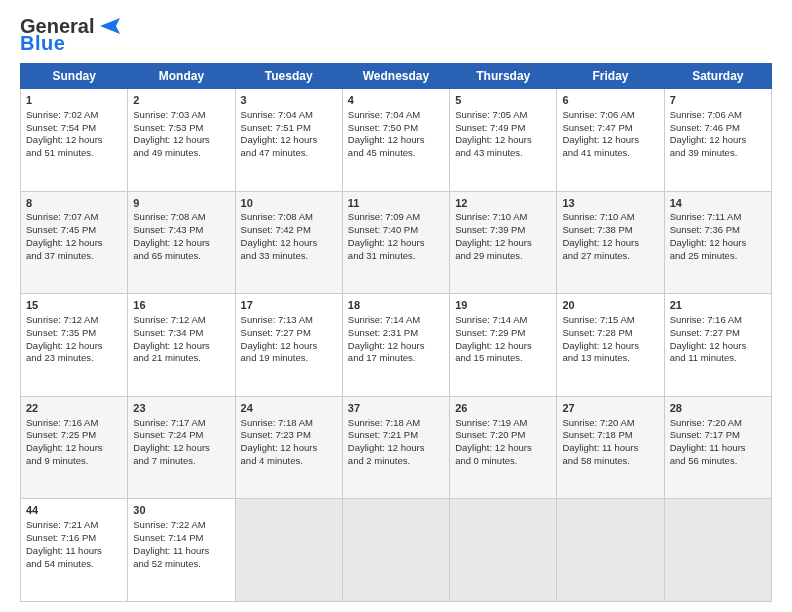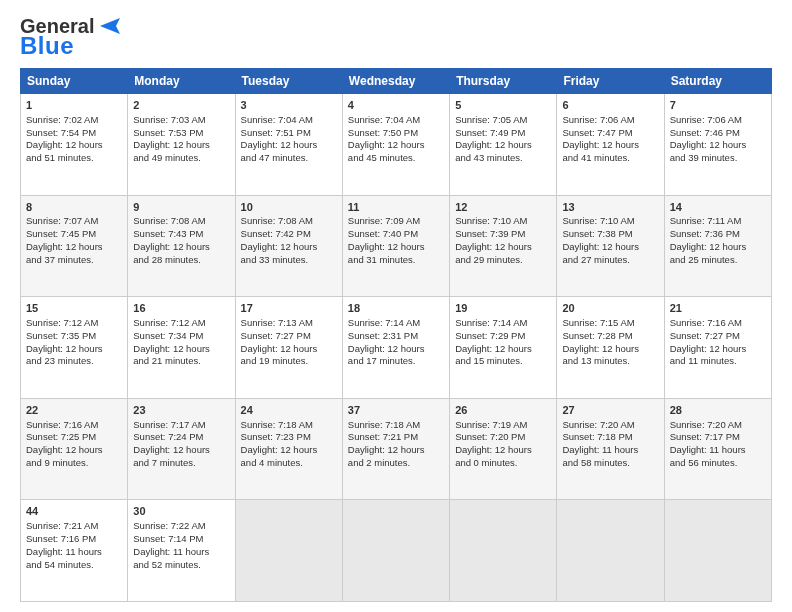--- a/index.html
+++ b/index.html
@@ -47,21 +47,21 @@
       border-collapse: collapse;
       flex: 1;
       table-layout: fixed;
     }
     .calendar-table thead th {
       background: #2962b5;
       color: #fff;
       font-size: 12px;
       font-weight: bold;
       padding: 5px 6px;
-      text-align: left;
+      text-align: center;
       border: 1px solid #2962b5;
     }
     .calendar-table tbody td {
       vertical-align: top;
       border: 1px solid #ccc;
       padding: 4px 5px;
       font-size: 9.5px;
       color: #333;
       line-height: 1.35;
       background: #fff;
@@ -86,21 +86,21 @@
   <div class="header">
     <div class="logo">
       <div style="display:flex;align-items:center;">
         <div style="font-size:20px;font-weight:bold;color:#333;line-height:1;">
           <span style="color:#333;">General</span>
         </div>
         <svg width="28" height="20" viewBox="0 0 28 20" style="margin-left:2px;">
           <polygon points="4,10 24,2 20,10 24,18" fill="#1a73e8"></polygon>
         </svg>
       </div>
-      <div style="font-size:24px;font-weight:bold;color:#1a73e8;margin-top:-4px;letter-spacing:0.5px;">Blue</div>
+      <div style="font-size:20px;font-weight:bold;color:#1a73e8;margin-top:-4px;letter-spacing:0.5px;">Blue</div>
     </div>
     <div class="title-block">
       <div class="month-title"></div>
       <div class="location"></div>
     </div>
   </div>
 
   <table class="calendar-table">
     <thead>
       <tr id="weekday-header">
@@ -118,21 +118,21 @@
           <td><span class="day-num">1</span><span>Sunrise: 7:02 AM</span><br><span>Sunset: 7:54 PM</span><br><span>Daylight: 12 hours</span><br><span>and 51 minutes.</span></td>
           <td><span class="day-num">2</span><span>Sunrise: 7:03 AM</span><br><span>Sunset: 7:53 PM</span><br><span>Daylight: 12 hours</span><br><span>and 49 minutes.</span></td>
           <td><span class="day-num">3</span><span>Sunrise: 7:04 AM</span><br><span>Sunset: 7:51 PM</span><br><span>Daylight: 12 hours</span><br><span>and 47 minutes.</span></td>
           <td><span class="day-num">4</span><span>Sunrise: 7:04 AM</span><br><span>Sunset: 7:50 PM</span><br><span>Daylight: 12 hours</span><br><span>and 45 minutes.</span></td>
           <td><span class="day-num">5</span><span>Sunrise: 7:05 AM</span><br><span>Sunset: 7:49 PM</span><br><span>Daylight: 12 hours</span><br><span>and 43 minutes.</span></td>
           <td><span class="day-num">6</span><span>Sunrise: 7:06 AM</span><br><span>Sunset: 7:47 PM</span><br><span>Daylight: 12 hours</span><br><span>and 41 minutes.</span></td>
           <td><span class="day-num">7</span><span>Sunrise: 7:06 AM</span><br><span>Sunset: 7:46 PM</span><br><span>Daylight: 12 hours</span><br><span>and 39 minutes.</span></td>
         </tr>
         <tr>
           <td><span class="day-num">8</span><span>Sunrise: 7:07 AM</span><br><span>Sunset: 7:45 PM</span><br><span>Daylight: 12 hours</span><br><span>and 37 minutes.</span></td>
-          <td><span class="day-num">9</span><span>Sunrise: 7:08 AM</span><br><span>Sunset: 7:43 PM</span><br><span>Daylight: 12 hours</span><br><span>and 28 minutes.</span></td>
+          <td><span class="day-num">9</span><span>Sunrise: 7:08 AM</span><br><span>Sunset: 7:43 PM</span><br><span>Daylight: 12 hours</span><br><span>and 65 minutes.</span></td>
           <td><span class="day-num">10</span><span>Sunrise: 7:08 AM</span><br><span>Sunset: 7:42 PM</span><br><span>Daylight: 12 hours</span><br><span>and 33 minutes.</span></td>
           <td><span class="day-num">11</span><span>Sunrise: 7:09 AM</span><br><span>Sunset: 7:40 PM</span><br><span>Daylight: 12 hours</span><br><span>and 31 minutes.</span></td>
           <td><span class="day-num">12</span><span>Sunrise: 7:10 AM</span><br><span>Sunset: 7:39 PM</span><br><span>Daylight: 12 hours</span><br><span>and 29 minutes.</span></td>
           <td><span class="day-num">13</span><span>Sunrise: 7:10 AM</span><br><span>Sunset: 7:38 PM</span><br><span>Daylight: 12 hours</span><br><span>and 27 minutes.</span></td>
           <td><span class="day-num">14</span><span>Sunrise: 7:11 AM</span><br><span>Sunset: 7:36 PM</span><br><span>Daylight: 12 hours</span><br><span>and 25 minutes.</span></td>
         </tr>
         <tr>
           <td><span class="day-num">15</span><span>Sunrise: 7:12 AM</span><br><span>Sunset: 7:35 PM</span><br><span>Daylight: 12 hours</span><br><span>and 23 minutes.</span></td>
           <td><span class="day-num">16</span><span>Sunrise: 7:12 AM</span><br><span>Sunset: 7:34 PM</span><br><span>Daylight: 12 hours</span><br><span>and 21 minutes.</span></td>
           <td><span class="day-num">17</span><span>Sunrise: 7:13 AM</span><br><span>Sunset: 7:27 PM</span><br><span>Daylight: 12 hours</span><br><span>and 19 minutes.</span></td>

